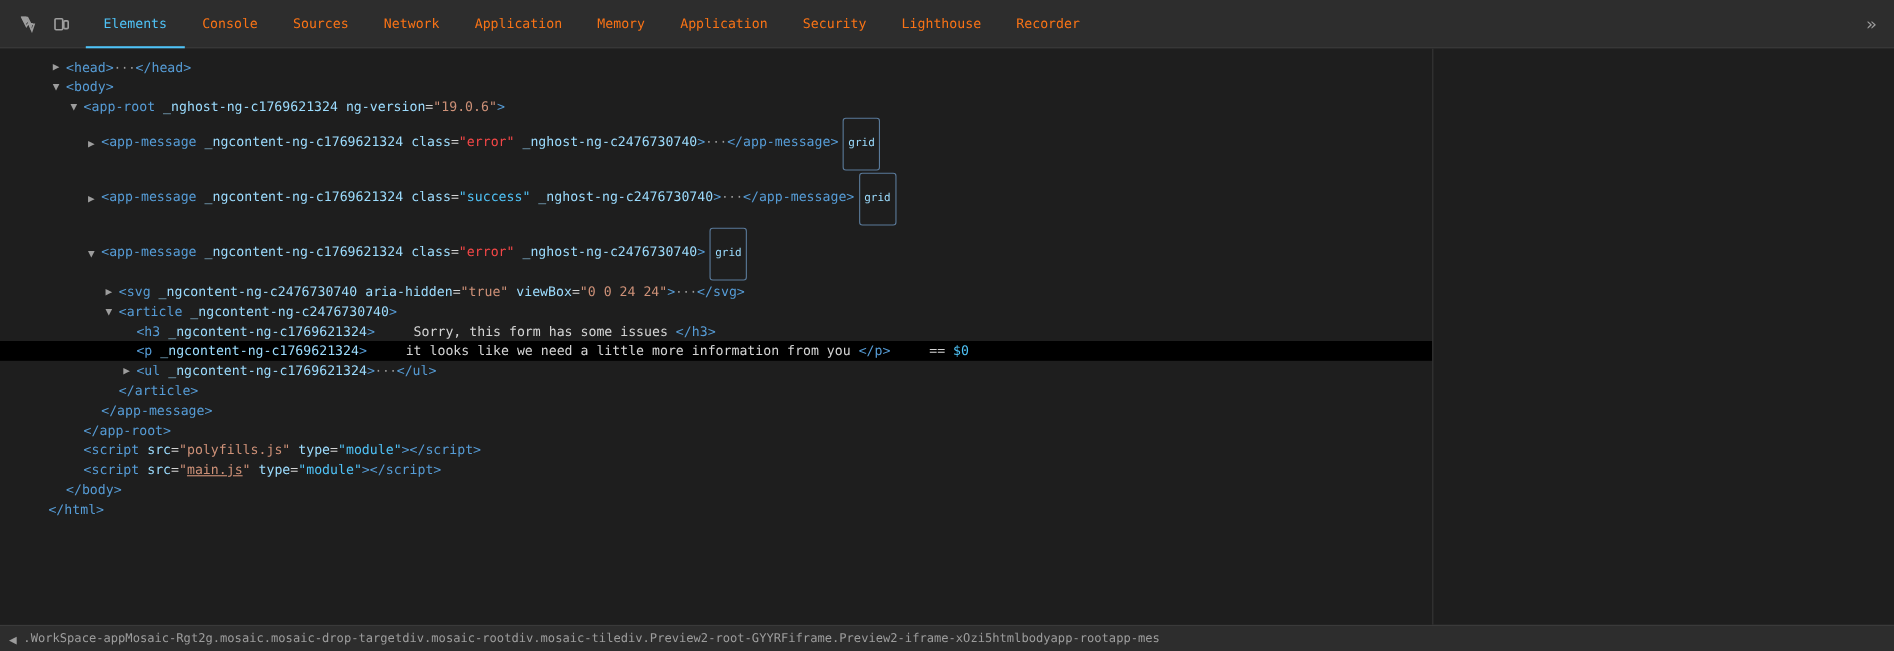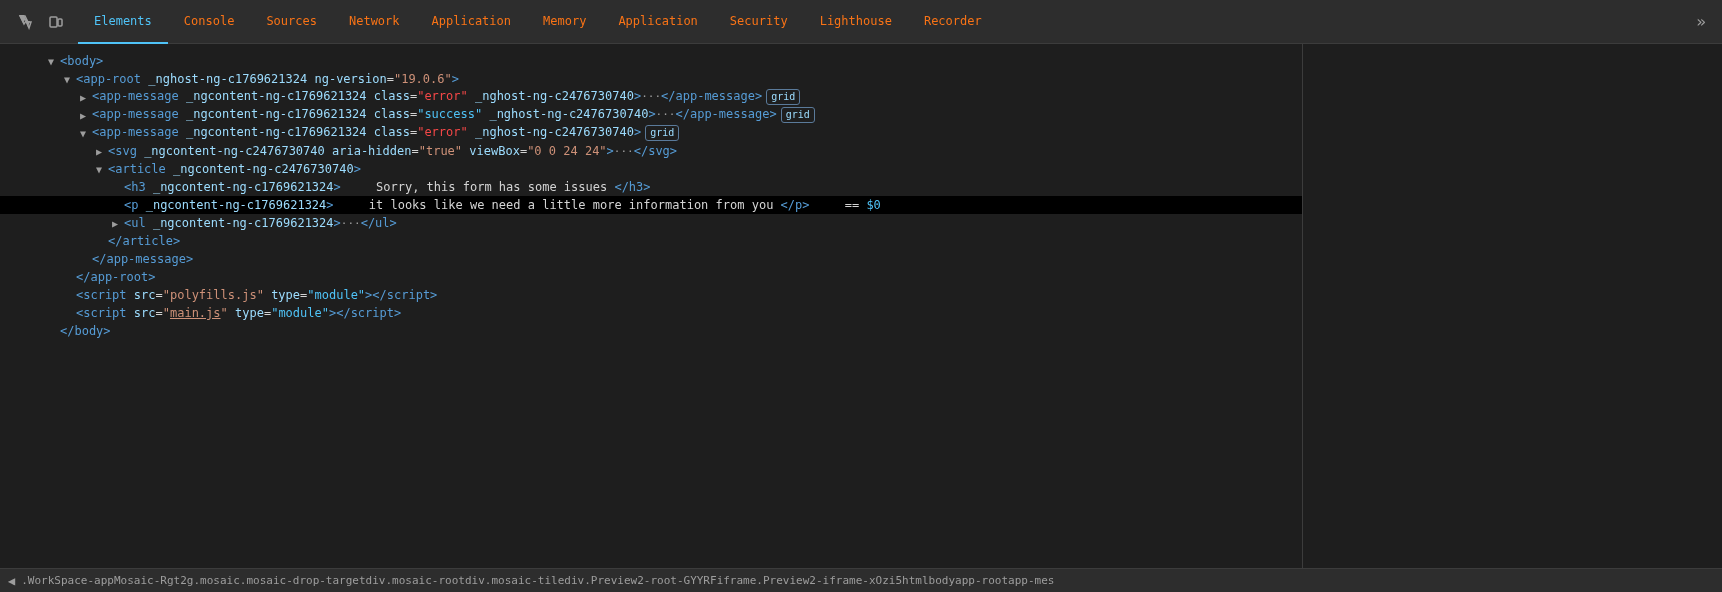--- a/index.html
+++ b/index.html
@@ -120,21 +120,21 @@
     .attr-value-string { color: #ce9178; }
     .attr-value-red { color: #f44747; }
     .text-content { color: #d4d4d4; margin-left: 28px; }
 
     .badge {
       display: inline-block;
       background: transparent;
       border: 1px solid #5a7a9a;
       color: #9cdcfe;
       border-radius: 3px;
-      padding: 0 4px;
+      padding: 16px 4px;
       font-size: 10px;
       margin-left: 4px;
       line-height: 14px;
     }
 
     .ellipsis {
       color: #9d9d9d;
       font-size: 11px;
     }
 
@@ -209,20 +209,27 @@
 </div>
 
 <div class="main-area">
 
   <div class="dom-panel">
     <div id="dom-lines-container">
         <div class="dom-line">
           <span class="indent"></span>
           <span class="indent"></span>
           <span class="indent"></span>
+          <span class="triangle closed"></span>
+          <span><span class="tag">&lt;head&gt;</span><span class="ellipsis">···</span><span class="tag">&lt;/head&gt;</span></span>
+        </div>
+        <div class="dom-line">
+          <span class="indent"></span>
+          <span class="indent"></span>
+          <span class="indent"></span>
           <span class="triangle open"></span>
           <span><span class="tag">&lt;body&gt;</span></span>
         </div>
         <div class="dom-line">
           <span class="indent"></span>
           <span class="indent"></span>
           <span class="indent"></span>
           <span class="indent"></span>
           <span class="triangle open"></span>
           <span><span class="tag">&lt;app-root</span> <span class="attr-name">_nghost-ng-c1769621324</span> <span class="attr-name">ng-version</span>=<span class="attr-value-orange">"19.0.6"</span><span class="tag">&gt;</span></span>
@@ -349,20 +356,26 @@
           <span class="indent"></span>
           <span class="triangle none"></span>
           <span><span class="tag">&lt;script</span> <span class="attr-name">src</span>=<span class="attr-value-string">"<span style="text-decoration:underline;color:#ce9178">main.js</span>"</span> <span class="attr-name">type</span>=<span class="attr-value-blue">"module"</span><span class="tag">&gt;&lt;/script&gt;</span></span>
         </div>
         <div class="dom-line">
           <span class="indent"></span>
           <span class="indent"></span>
           <span class="indent"></span>
           <span class="triangle none"></span>
           <span><span class="tag">&lt;/body&gt;</span></span>
+        </div>
+        <div class="dom-line">
+          <span class="indent"></span>
+          <span class="indent"></span>
+          <span class="triangle none"></span>
+          <span><span class="tag">&lt;/html&gt;</span></span>
         </div>
       </div>
   </div>
 
   <div class="right-panel"></div>
 </div>
 
 <div class="status-bar">
   <div class="arrow">◀</div>
   <div id="status-items" style="display: flex; align-items: center; gap: 0px;">

